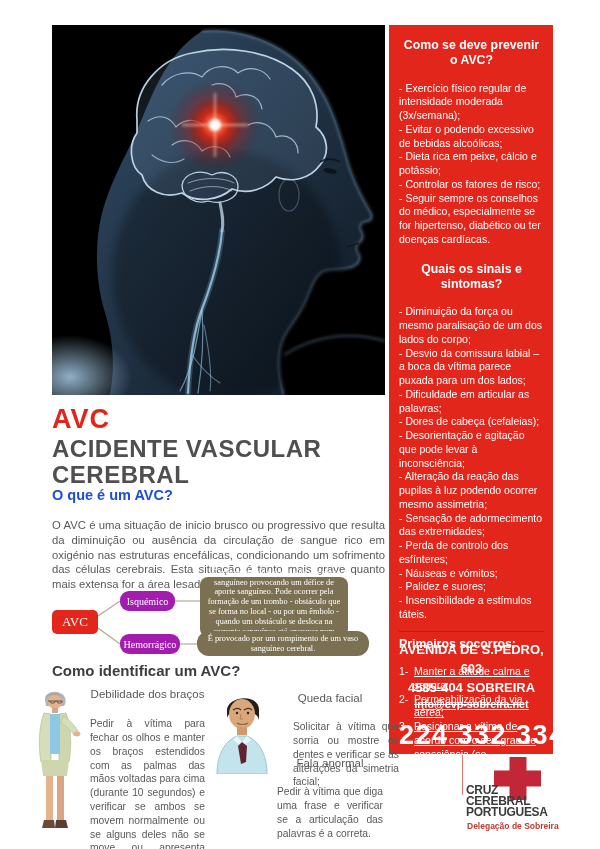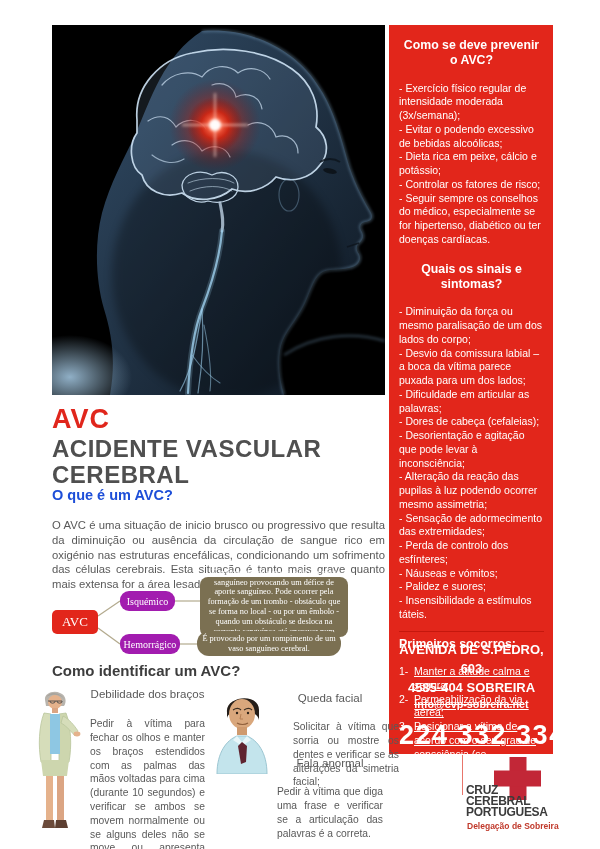--- a/index.html
+++ b/index.html
@@ -46,21 +46,21 @@
         font-family:"Liberation Serif",serif;font-size:13px;}
   .branch{position:absolute;background:#a21caf;border-radius:9px;color:#fff;
           display:flex;align-items:center;justify-content:center;white-space:nowrap;
           font-family:"Liberation Serif",serif;font-size:10px;}
   .branch.isq{left:68px;top:31px;width:55px;height:20px;}
   .branch.hem{left:68px;top:74px;width:60px;height:20px;}
   .desc{position:absolute;background:#7b7052;border-radius:8px;color:#fff;
         font-family:"Liberation Serif",serif;font-size:8.3px;line-height:1.18;text-align:center;
         display:flex;align-items:center;justify-content:center;box-sizing:border-box;padding:2px 5px;}
   .desc.d1{left:148px;top:6px;width:148px;height:60px;margin-top:11px;}
-  .desc.d2{left:145px;top:71px;width:144px;height:25px;border-radius:12px;}
+  .desc.d2{left:145px;top:71px;width:172px;height:25px;border-radius:12px;}
 
   
   .identify-heading{position:absolute;left:52px;top:662px;font-size:15px;font-weight:bold;color:#3d3d3d;}
   .id-title{position:absolute;text-align:center;font-size:11.5px;color:#595959;}
   .id-text{position:absolute;font-size:10.3px;color:#595959;text-align:justify;line-height:1.34;}
   .t-arms{left:90px;top:688px;width:115px;}
   .x-arms{left:90px;top:707px;width:115px;}
   .t-face{left:277px;top:692px;width:106px;}
   .x-face{left:277px;top:710px;width:106px;margin-left:16px;}
   .t-speech{left:277px;top:757px;width:106px;}

